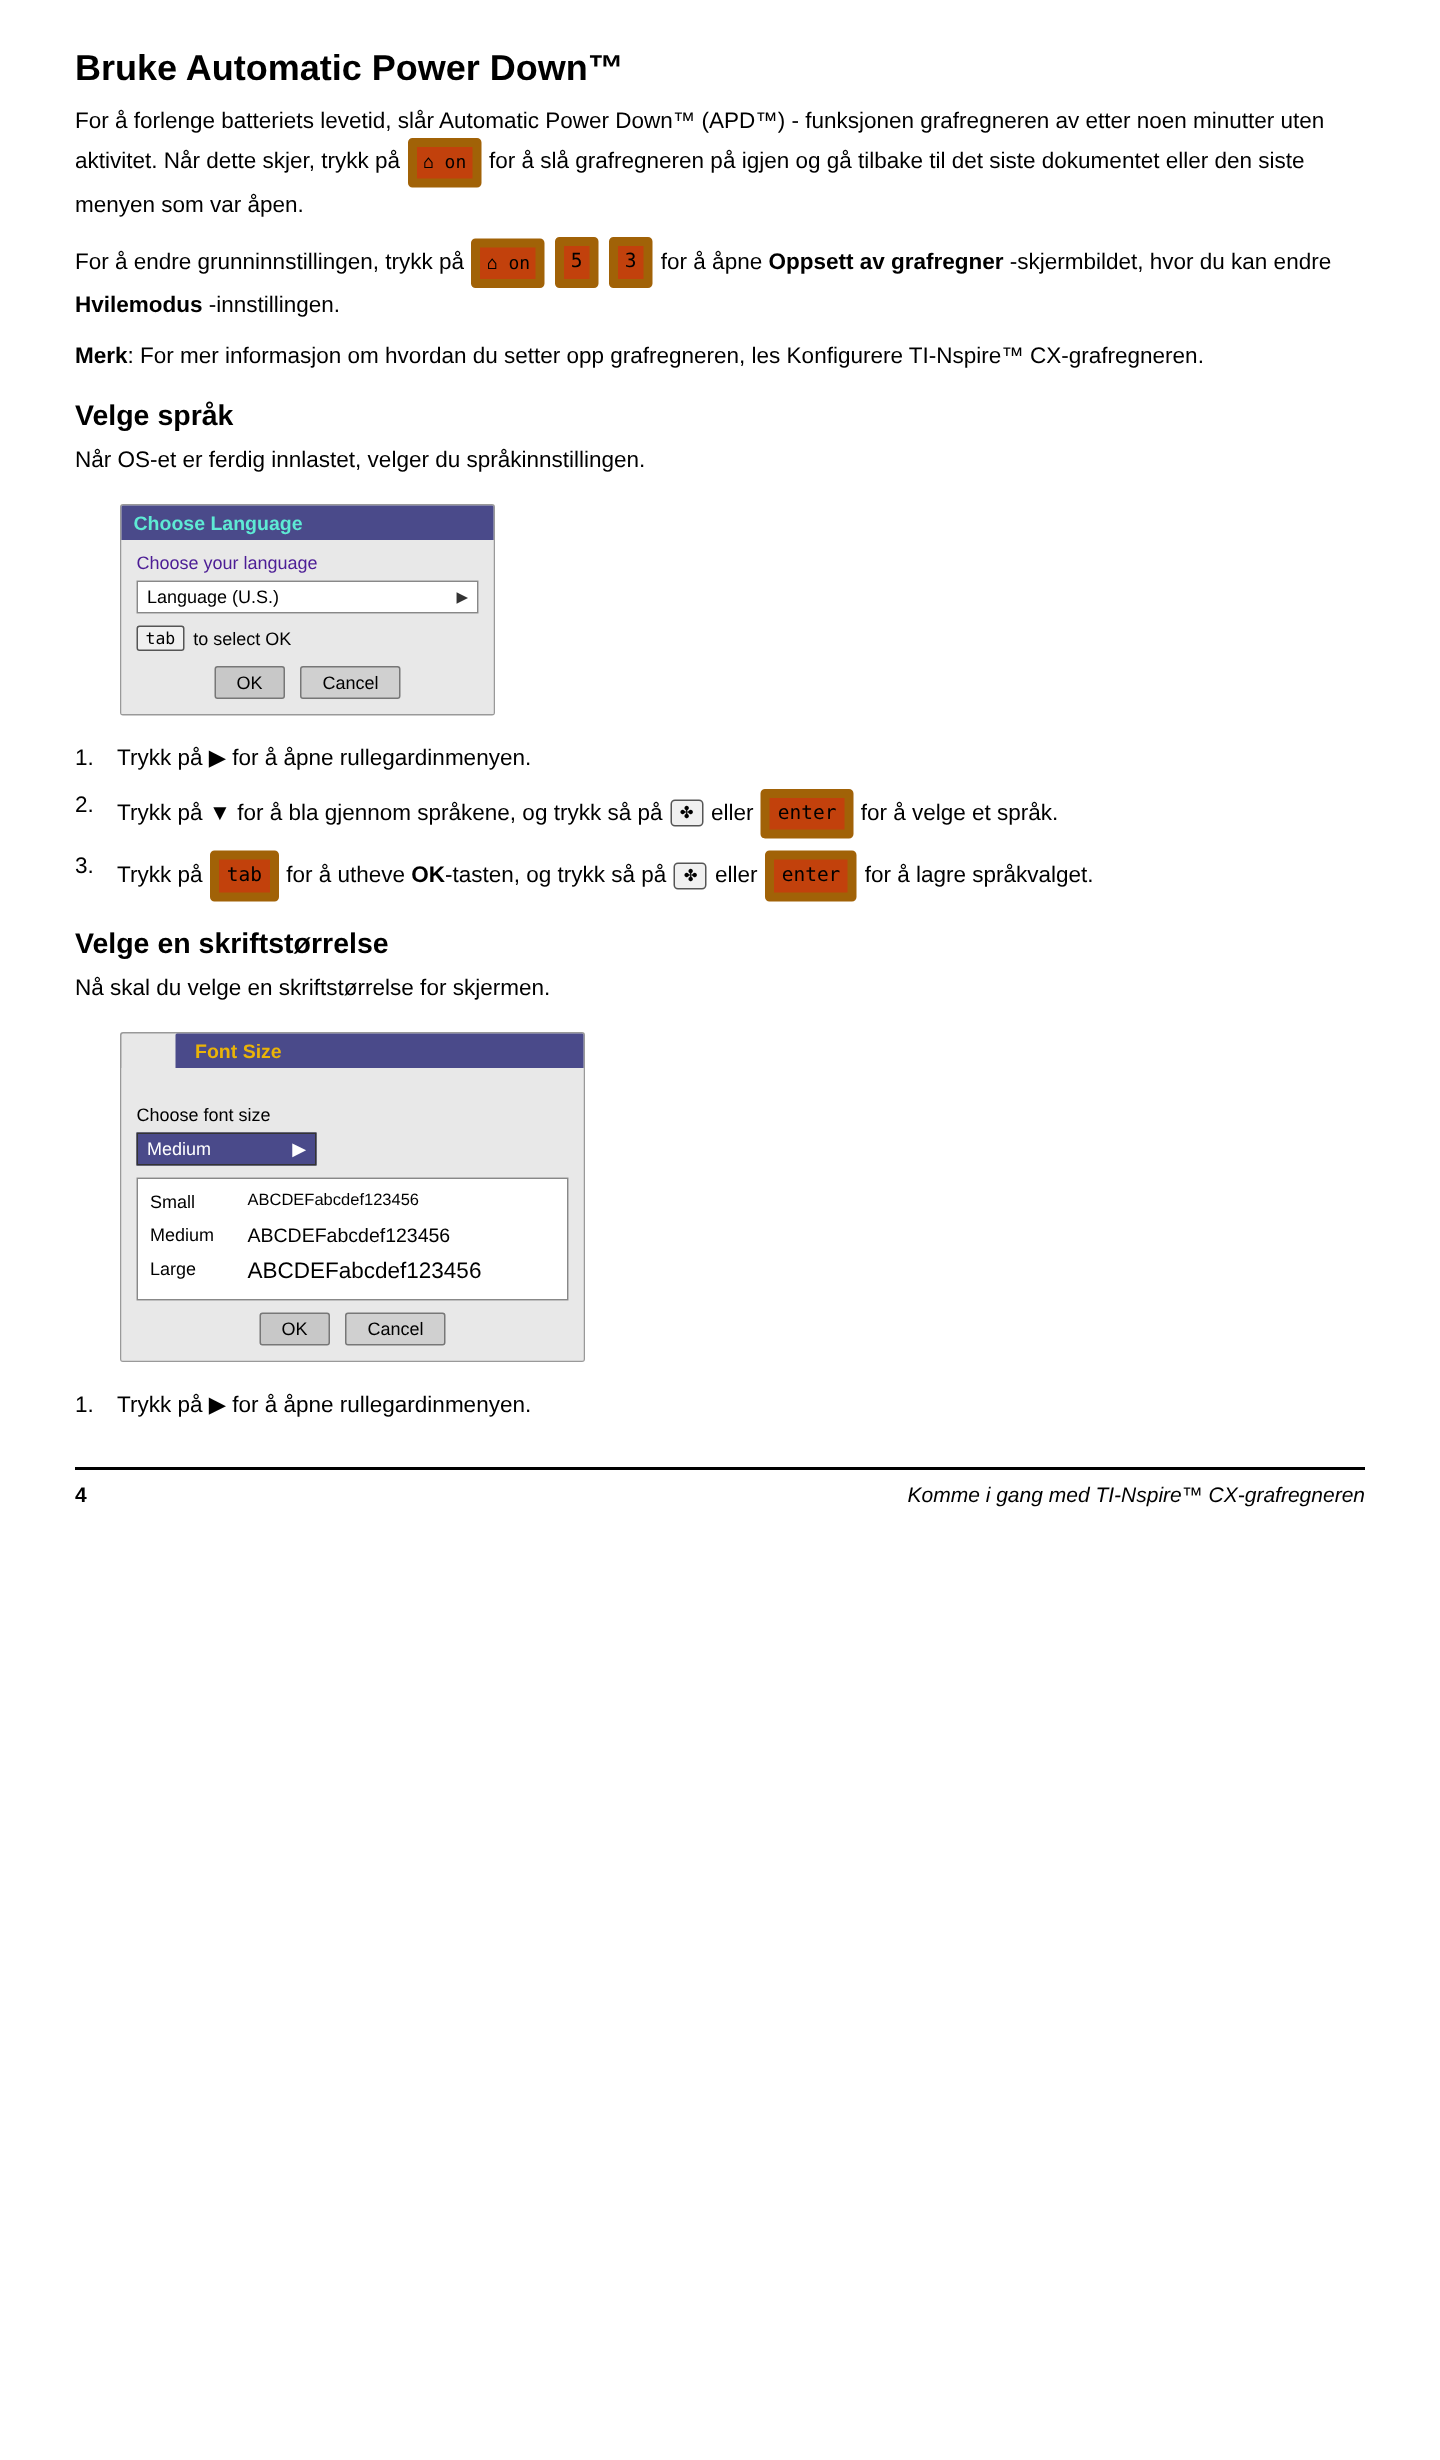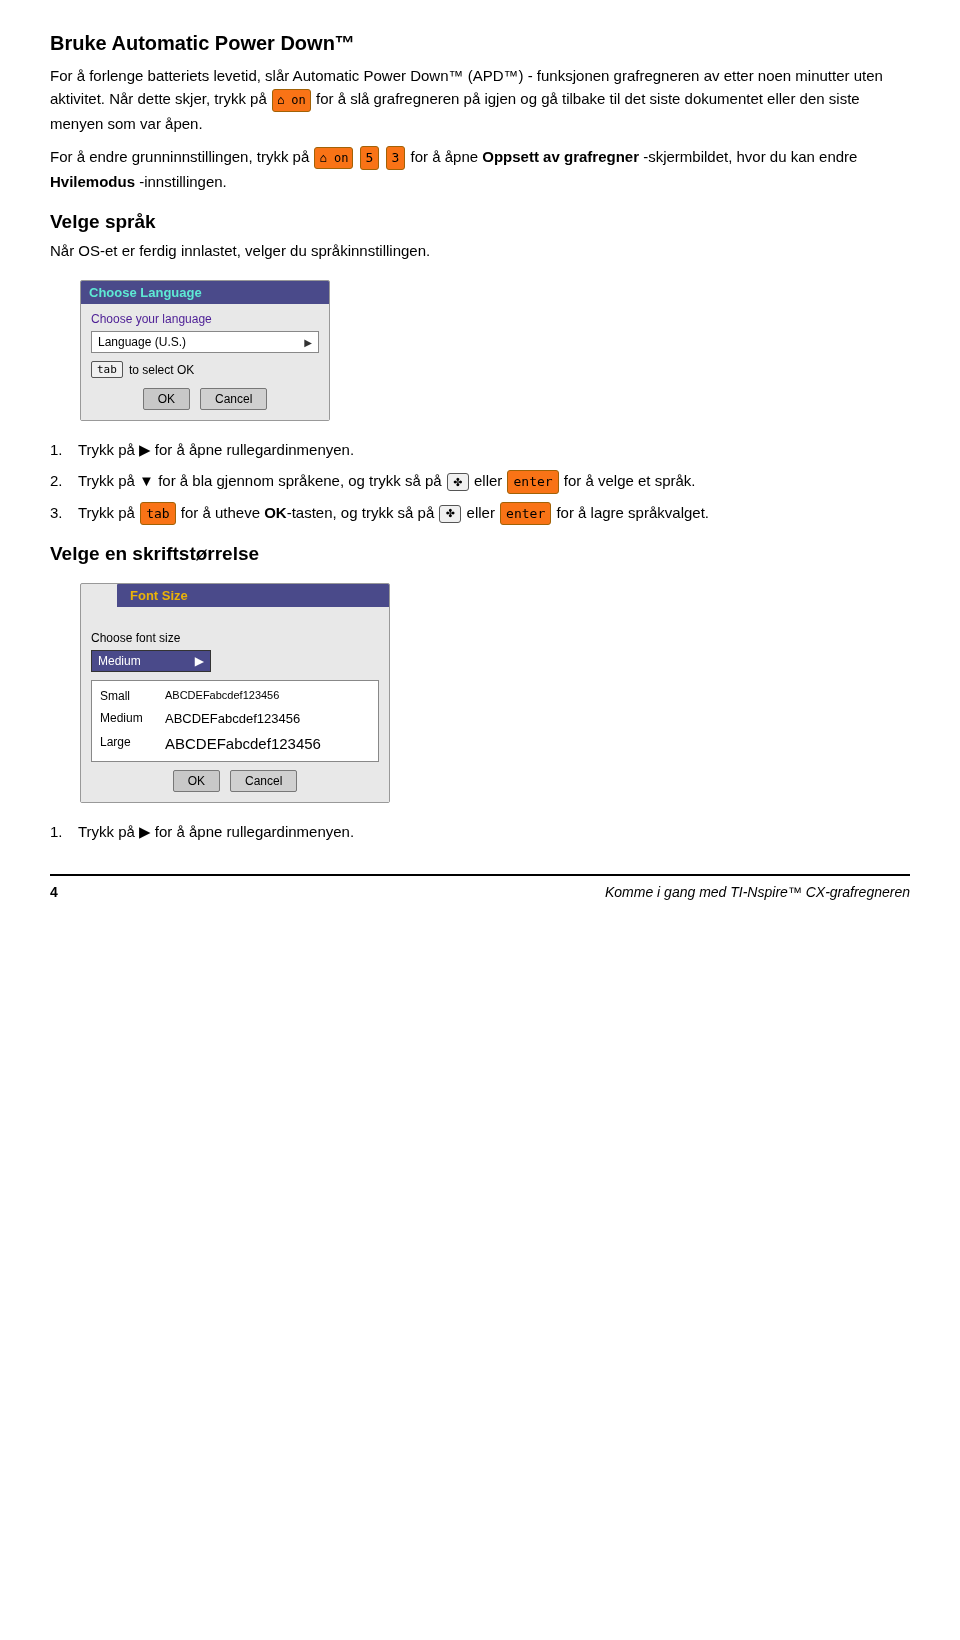--- a/index.html
+++ b/index.html
@@ -9,39 +9,39 @@
       background: #fff;
       color: #000;
       width: 960px;
       min-height: 1640px;
       padding: 30px 50px 30px 50px;
     }
     .main-content {
       max-width: 860px;
     }
     h1.section-title {
-      font-size: 20px;
+      font-size: 24px;
       font-weight: bold;
       margin-bottom: 8px;
       line-height: 1.3;
     }
     p {
       font-size: 15px;
       line-height: 1.55;
       margin-bottom: 10px;
     }
     .inline-key {
       display: inline-flex;
       align-items: center;
       justify-content: center;
-      border: 1px solid #a16207;
+      border: 6px solid #a16207;
       border-radius: 3px;
       padding: 1px 5px;
       font-size: 13px;
-      background: #f97316;
+      background: #c2410c;
       font-family: monospace;
       vertical-align: middle;
       margin: 0 1px;
     }
     .inline-key.on-key {
       font-size: 12px;
       padding: 1px 4px;
     }
     bold-text, strong {
       font-weight: bold;
@@ -247,20 +247,23 @@
     <span class="inline-key on-key">⌂ on</span>
     <span class="inline-key">5</span>
     <span class="inline-key">3</span>
     <span> for å åpne </span>
     <strong>Oppsett av grafregner</strong>
     <span>-skjermbildet, hvor du kan endre </span>
     <strong>Hvilemodus</strong>
     <span>-innstillingen.</span>
   </p>
 
+  <p>
+    <span class="note-bold">Merk</span><span>: For mer informasjon om hvordan du setter opp grafregneren, les Konfigurere TI-Nspire™ CX-grafregneren.</span>
+  </p>
 
   <div class="section-heading">Velge språk</div>
   <p>Når OS-et er ferdig innlastet, velger du språkinnstillingen.</p>
 
   <div class="dialog-screenshot">
     <div class="dialog-titlebar">
       <span>Choose Language</span>
     </div>
     <div class="dialog-body">
       <div class="dialog-label">Choose your language</div>
@@ -302,20 +305,21 @@
         for å utheve <strong>OK</strong>-tasten, og trykk så på
         <span class="inline-icon-box">✤</span>
         eller
         <span class="inline-key">enter</span>
         for å lagre språkvalget.
       </span>
     </li>
   </ol>
 
   <div class="section-heading">Velge en skriftstørrelse</div>
+  <p>Nå skal du velge en skriftstørrelse for skjermen.</p>
 
   <div class="font-dialog-screenshot">
     <div class="font-dialog-titlebar">
       <span>Font Size</span>
     </div>
     <div class="font-dialog-body">
       <div class="font-size-label">Choose font size</div>
       <div class="font-size-dropdown">
         <span>Medium</span>
         <span>▶</span>

